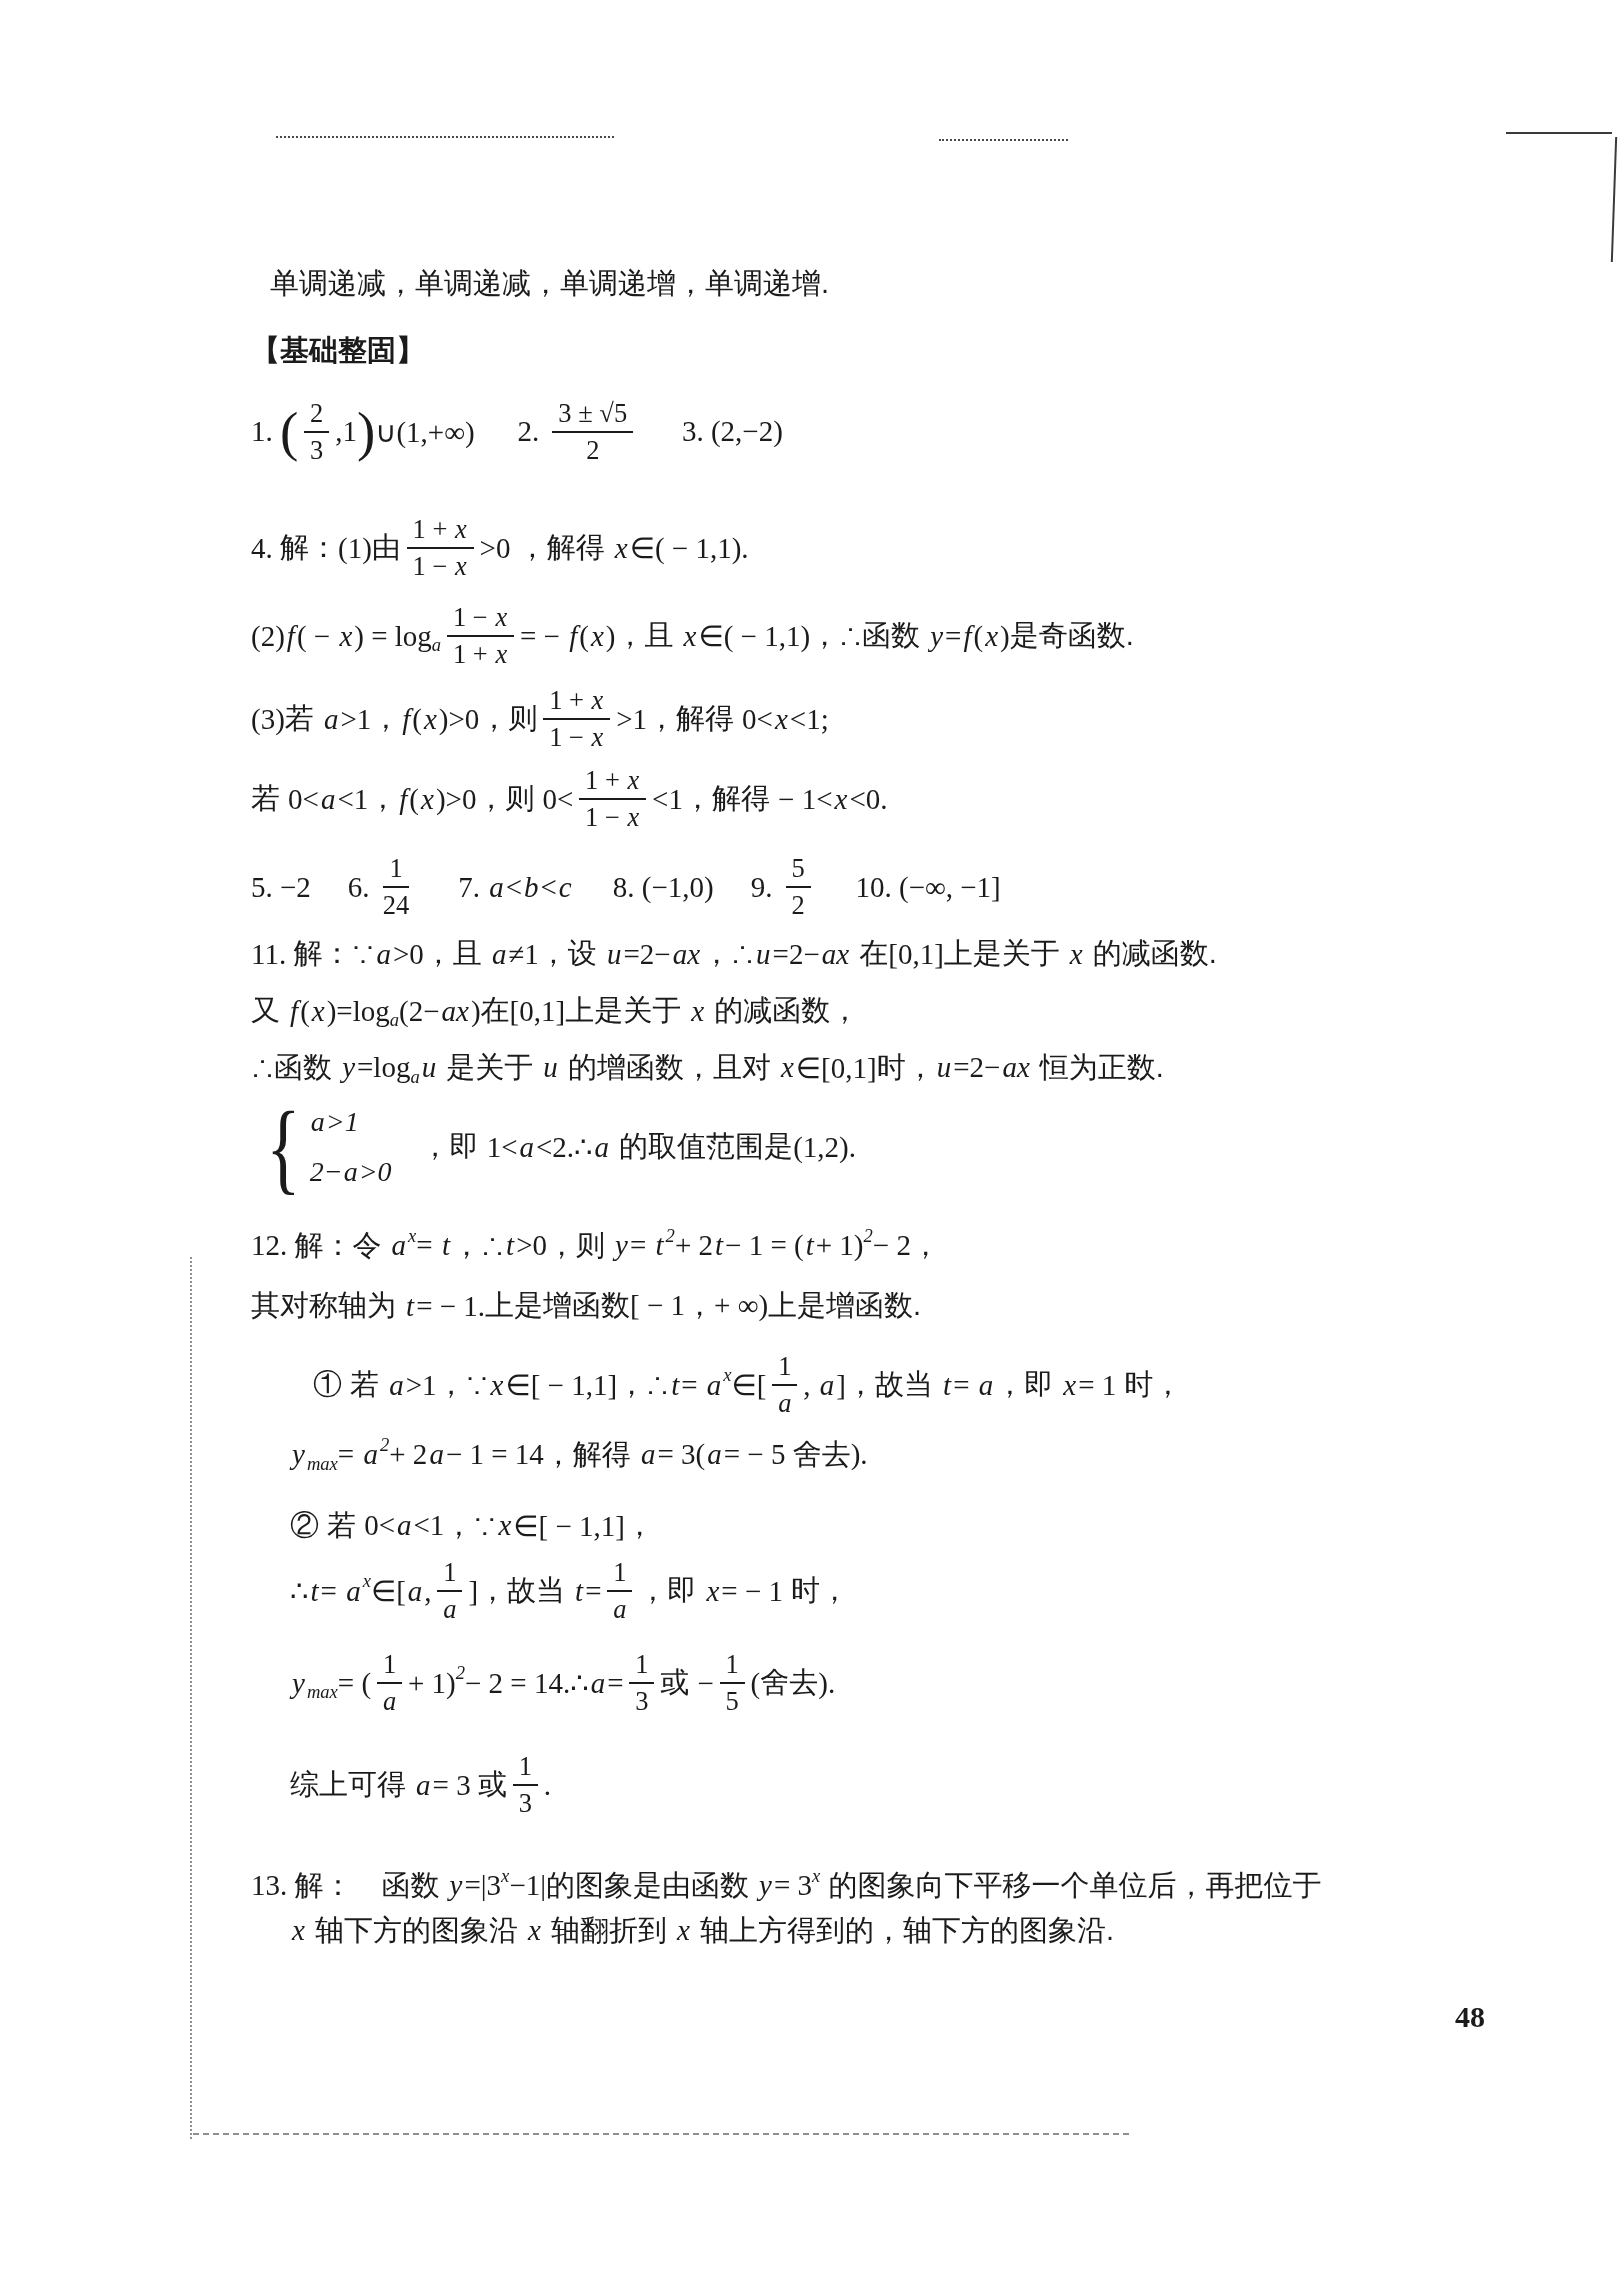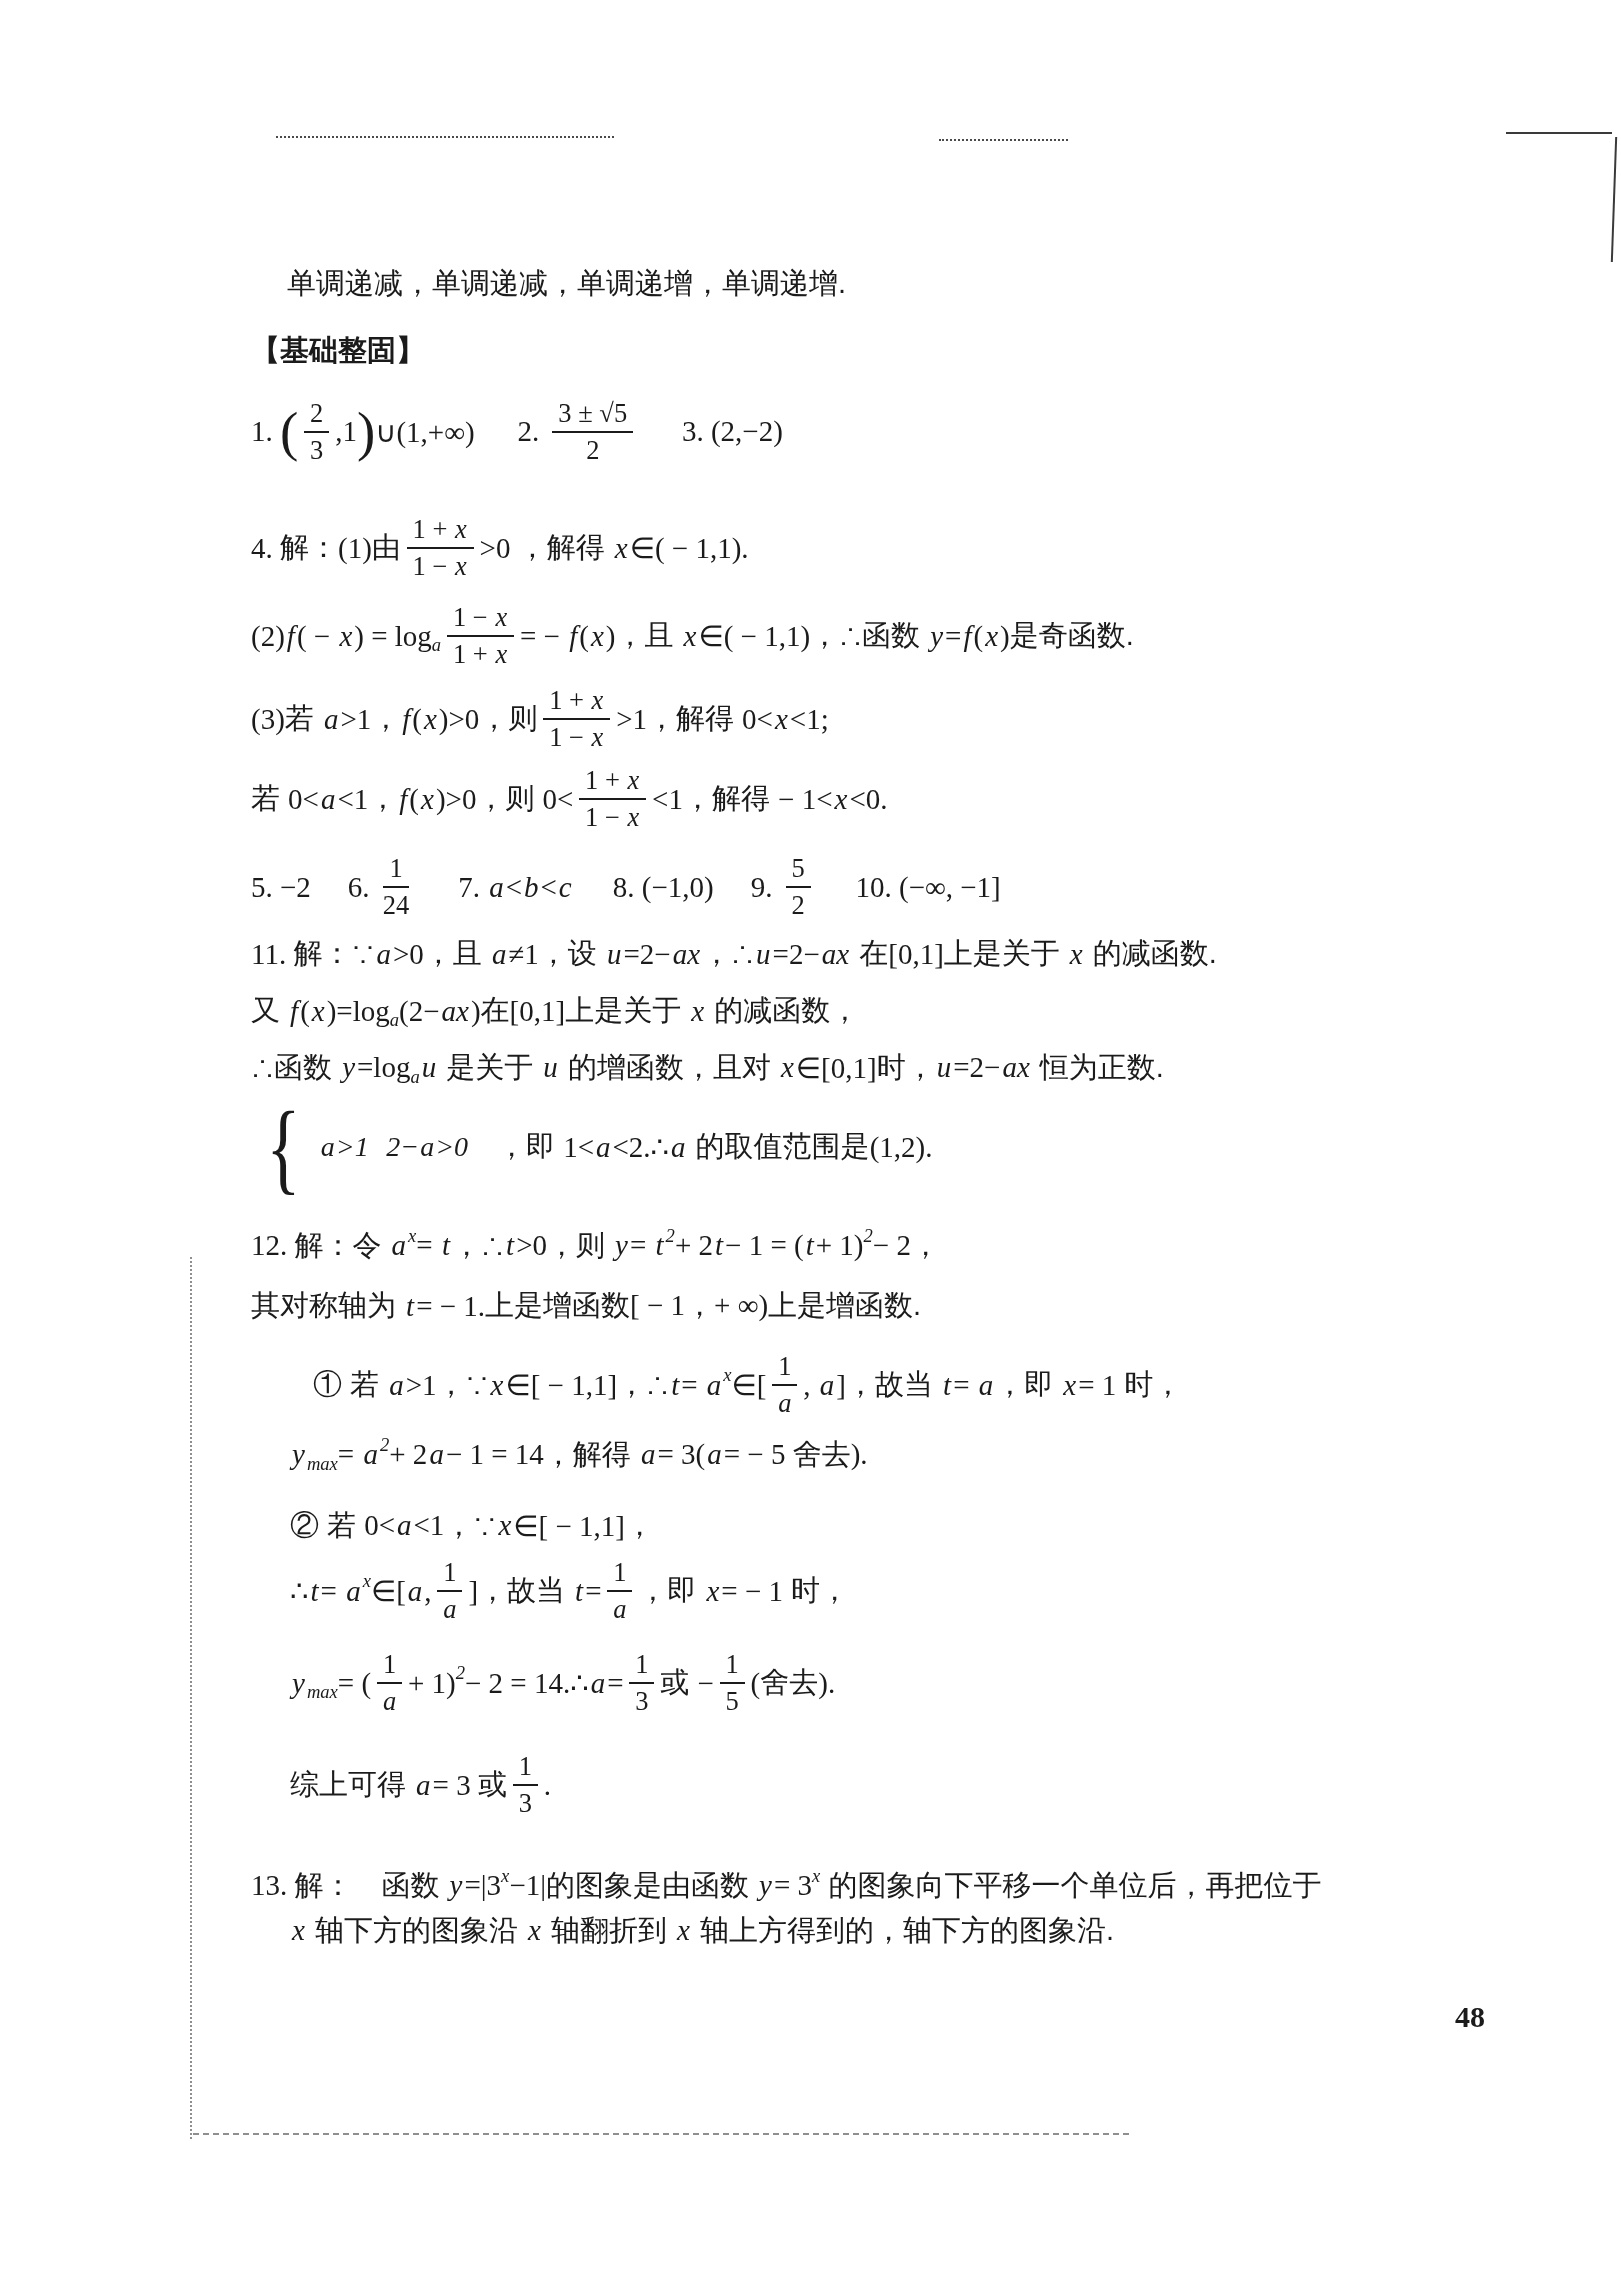--- a/index.html
+++ b/index.html
@@ -18,26 +18,26 @@
   .sup{transform:translateY(-9.8px)}
   .sub{transform:translateY(8.8px)}
   .frac{display:inline-flex;flex-direction:column;align-items:center;margin:0 5.9px;font-size:26.5px;line-height:1.1}
   .fn{padding:0 5.9px 2.9px;border-bottom:2px solid #1b1b1b}
   .fd{padding-top:2.9px}
   .fm i{padding:0 1px}
   .big{font-family:"Liberation Serif",serif;font-size:55px;line-height:1;font-weight:400}
   .sp{display:inline-block}
   .sys{display:inline-flex;align-items:center}
   .brace{font-family:"Liberation Serif",serif;font-size:102px;font-weight:300;line-height:.9;transform:scaleX(.7)}
-  .syscol{display:inline-flex;flex-direction:row;gap:17.6px;margin-left:12px;font-style:italic}
+  .syscol{display:inline-flex;flex-direction:column;gap:17.6px;margin-left:2px;font-style:italic}
   .sysln{font-size:28px}
   .hdr{font-weight:600}
 
   
-  #l-intro{margin-left:36px}
+  #l-intro{margin-left:19px}
   #l-sec1{margin-top:26px}
   #l-row1{margin-top:13.7px;min-height:94px}
   #l-4a{margin-top:25.5px;min-height:88px}
   #l-4b{min-height:88px}
   #l-4c{min-height:78px}
   #l-4d{min-height:82px}
   #l-sec2{margin-top:7.8px}
   #l-row2{margin-top:5.9px;min-height:82px}
   #l-11a{margin-top:5.9px}
   #l-11b{margin-top:15.7px}

